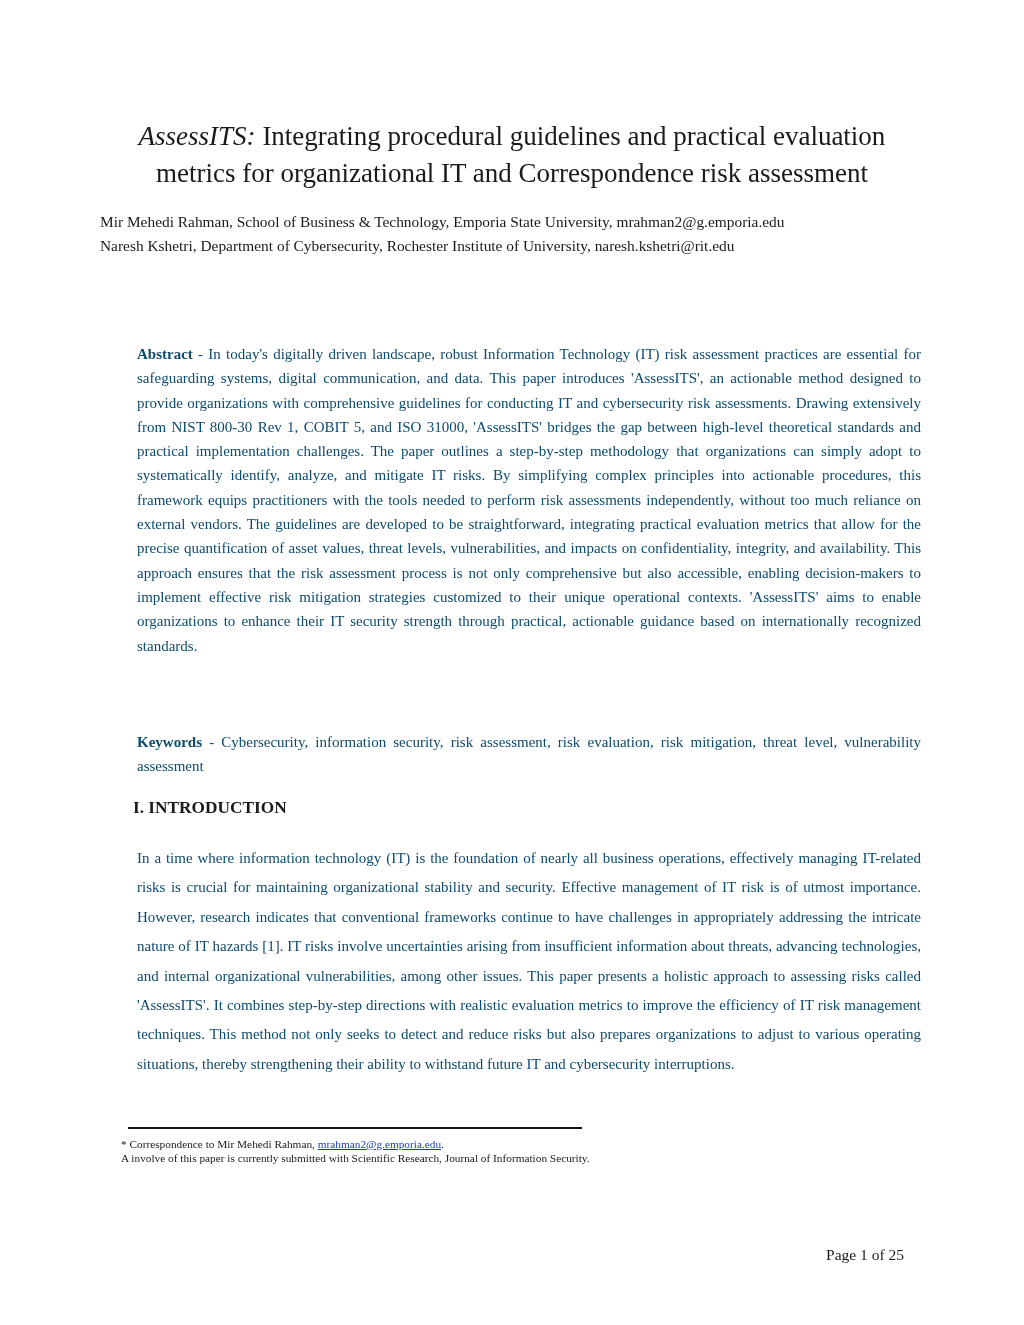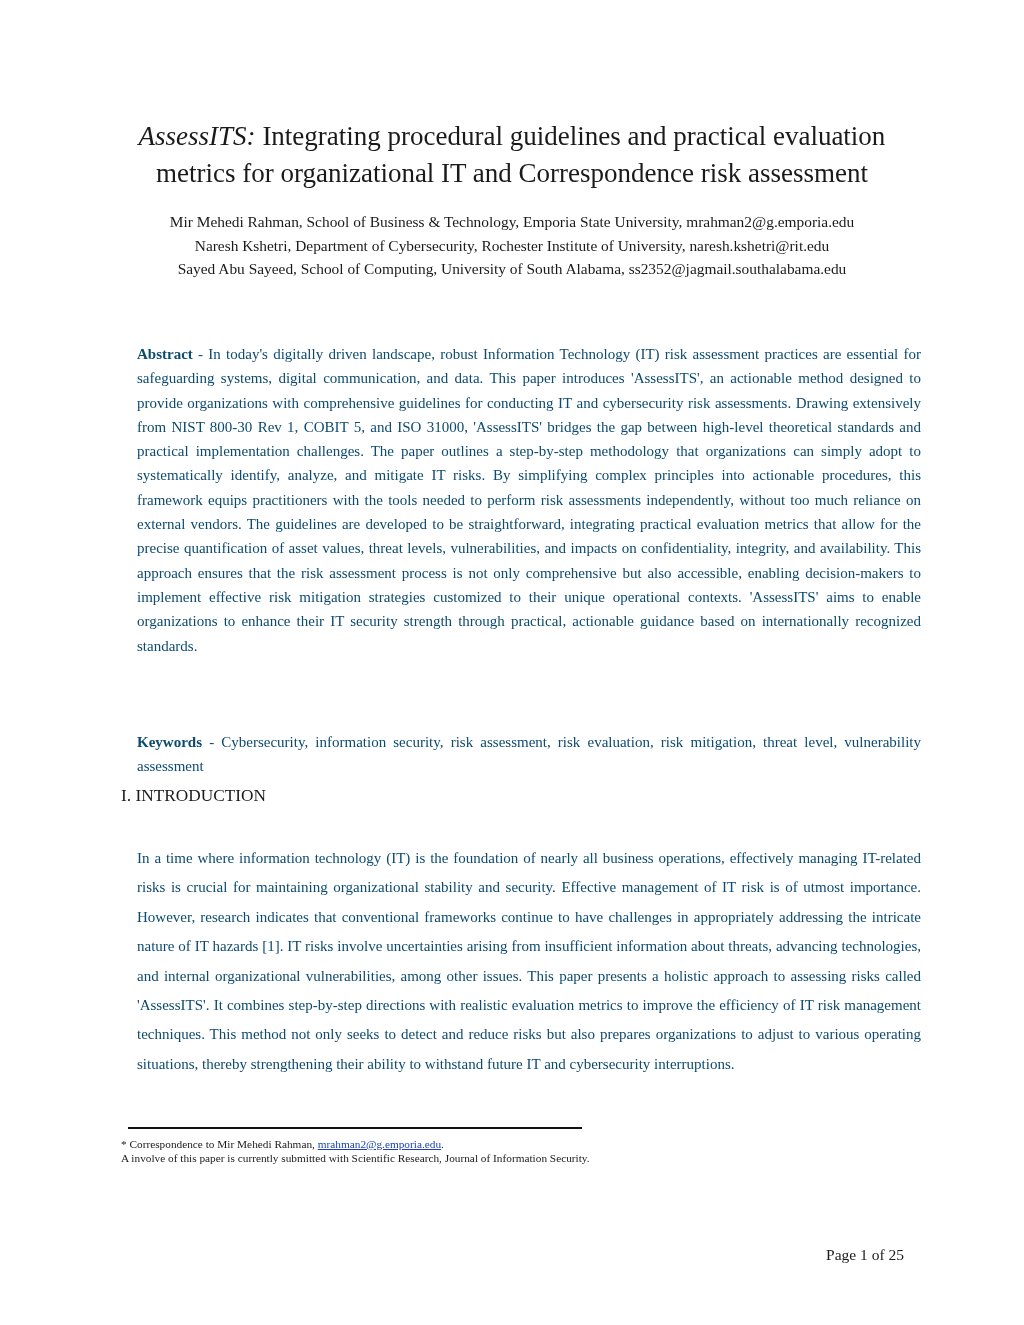--- a/index.html
+++ b/index.html
@@ -8,33 +8,33 @@
       font-family: "Liberation Serif", "DejaVu Serif", serif; color: #111;
     }
     .title {
       position: absolute; left: 100px; width: 824px; top: 118px;
       text-align: center; font-size: 27px; line-height: 37px; color: #1a1a1a;
       margin: 0; font-weight: normal;
     }
     .title em { font-style: italic; }
     .authors {
       position: absolute; left: 100px; width: 824px; top: 210px;
-      text-align: center; font-size: 15.4px; line-height: 23.5px; color: #1a1a1a;
+      font-size: 15.4px; line-height: 23.5px; color: #1a1a1a;
     }
     .authors div { white-space: nowrap; }
     .para {
       position: absolute; left: 121px; width: 784px; text-align: justify;
       font-size: 15px; color: #0c4a6e; margin: 16px;
     }
     .para b { font-weight: bold; }
     .abstract { top: 326px; line-height: 24.3px; }
     .keywords { top: 714px; line-height: 24.3px; }
     .heading {
       position: absolute; left: 121px; top: 786px; font-size: 17.3px;
-      font-weight: normal; margin: 0; color: #1a1a1a;
+      font-weight: bold; margin: 12px; color: #1a1a1a;
     }
     .intro { top: 828px; line-height: 29.4px; }
     .fn-rule {
       position: absolute; left: 128px; top: 1127px; width: 454px; height: 0;
       border-top: 2px solid #111;
     }
     .footnotes {
       position: absolute; left: 121px; top: 1137px; font-size: 11.3px;
       line-height: 14px; color: #1a1a1a;
     }
@@ -44,21 +44,20 @@
     }
   </style>
 </head>
 <body>
 
 <h1 class="title"><em>AssessITS:</em><span> Integrating procedural guidelines and practical evaluation metrics for organizational IT and Correspondence risk assessment</span></h1>
 
 <div class="authors">
   <div>Mir Mehedi Rahman, School of Business &amp; Technology, Emporia State University, mrahman2@g.emporia.edu</div>
   <div>Naresh Kshetri,  Department of Cybersecurity, Rochester Institute of University, naresh.kshetri@rit.edu</div>
-  <div>Sayed Abu Sayeed, School of Computing, University of South Alabama, ss2352@jagmail.southalabama.edu</div>
 </div>
 
 <p class="para abstract"><b>Abstract</b><span> - In today's digitally driven landscape, robust Information Technology (IT) risk assessment practices are essential for safeguarding systems, digital communication, and data. This paper introduces 'AssessITS', an actionable method designed to provide organizations with comprehensive guidelines for conducting IT and cybersecurity risk assessments. Drawing extensively from NIST 800-30 Rev 1, COBIT 5, and ISO 31000, 'AssessITS' bridges the gap between high-level theoretical standards and practical implementation challenges. The paper outlines a step-by-step methodology that organizations can simply adopt to systematically identify, analyze, and mitigate IT risks. By simplifying complex principles into actionable procedures, this framework equips practitioners with the tools needed to perform risk assessments independently, without too much reliance on external vendors. The guidelines are developed to be straightforward, integrating practical evaluation metrics that allow for the precise quantification of asset values, threat levels, vulnerabilities, and impacts on confidentiality, integrity, and availability. This approach ensures that the risk assessment process is not only comprehensive but also accessible, enabling decision-makers to implement effective risk mitigation strategies customized to their unique operational contexts. 'AssessITS' aims to enable organizations to enhance their IT security strength through practical, actionable guidance based on internationally recognized standards.</span></p>
 
 <p class="para keywords"><b>Keywords</b><span> - Cybersecurity, information security, risk assessment, risk evaluation, risk mitigation, threat level, vulnerability assessment</span></p>
 
 <h2 class="heading">I. INTRODUCTION</h2>
 
 <p class="para intro">In a time where information technology (IT) is the foundation of nearly all business operations, effectively managing IT-related risks is crucial for maintaining organizational stability and security. Effective management of IT risk is of utmost importance. However, research indicates that conventional frameworks continue to have challenges in appropriately addressing the intricate nature of IT hazards [1]. IT risks involve uncertainties arising from insufficient information about threats, advancing technologies, and internal organizational vulnerabilities, among other issues. This paper presents a holistic approach to assessing risks called 'AssessITS'. It combines step-by-step directions with realistic evaluation metrics to improve the efficiency of IT risk management techniques. This method not only seeks to detect and reduce risks but also prepares organizations to adjust to various operating situations, thereby strengthening their ability to withstand future IT and cybersecurity interruptions.</p>
 

